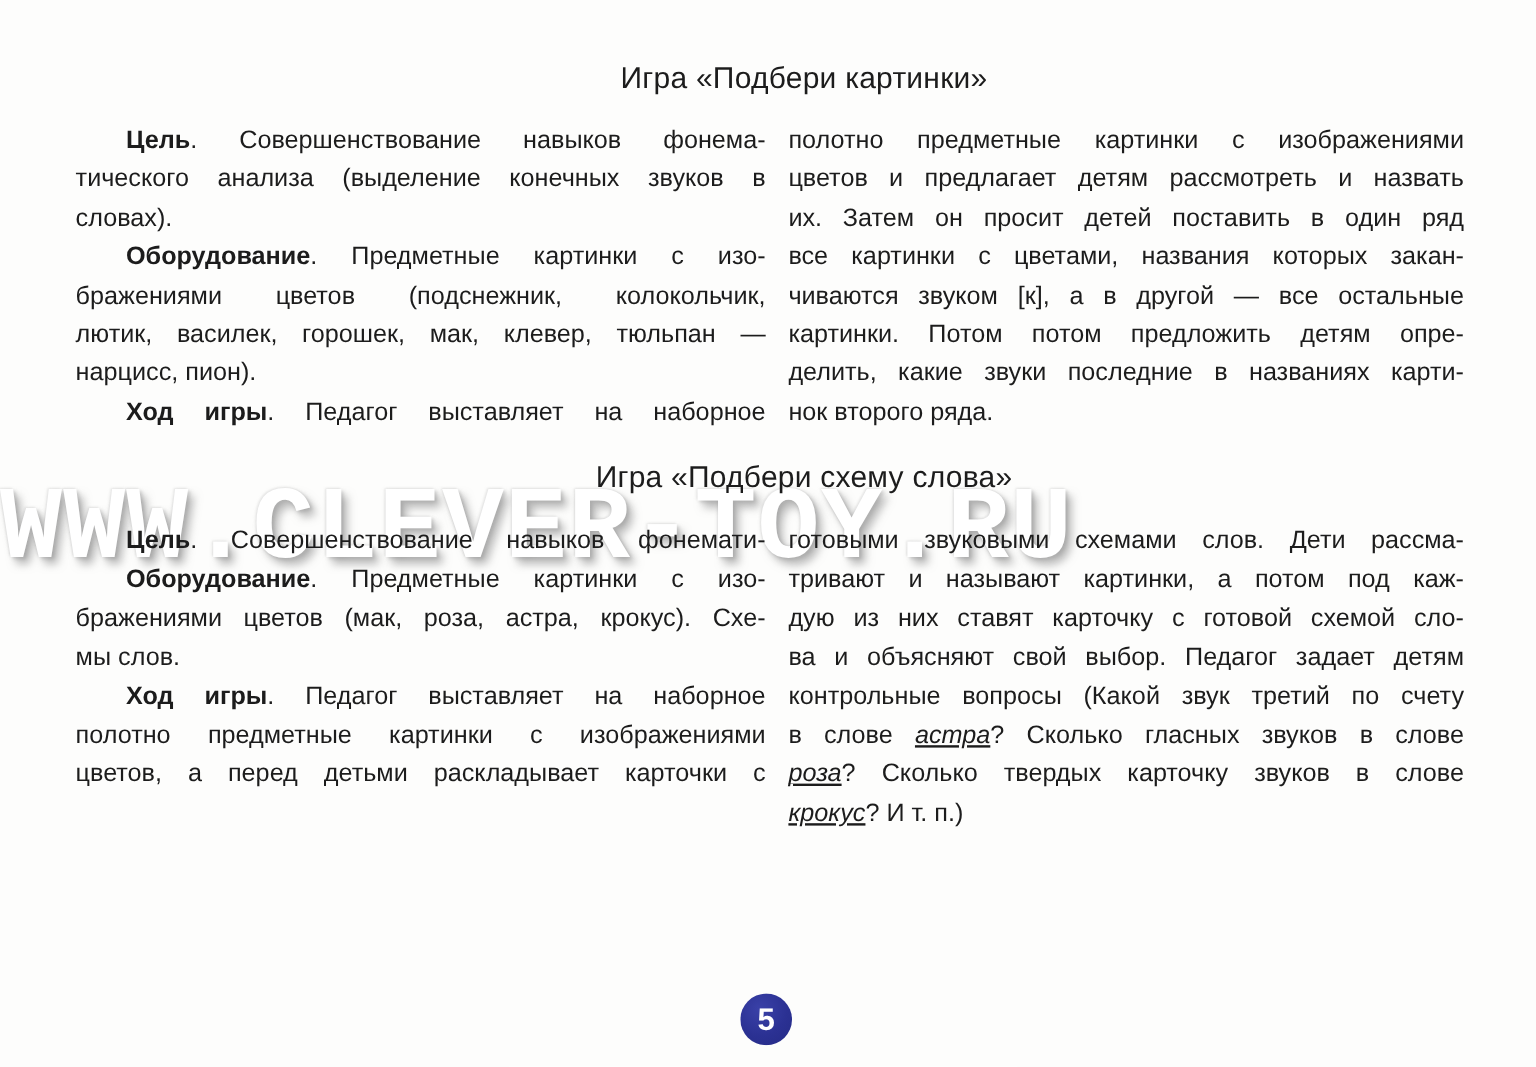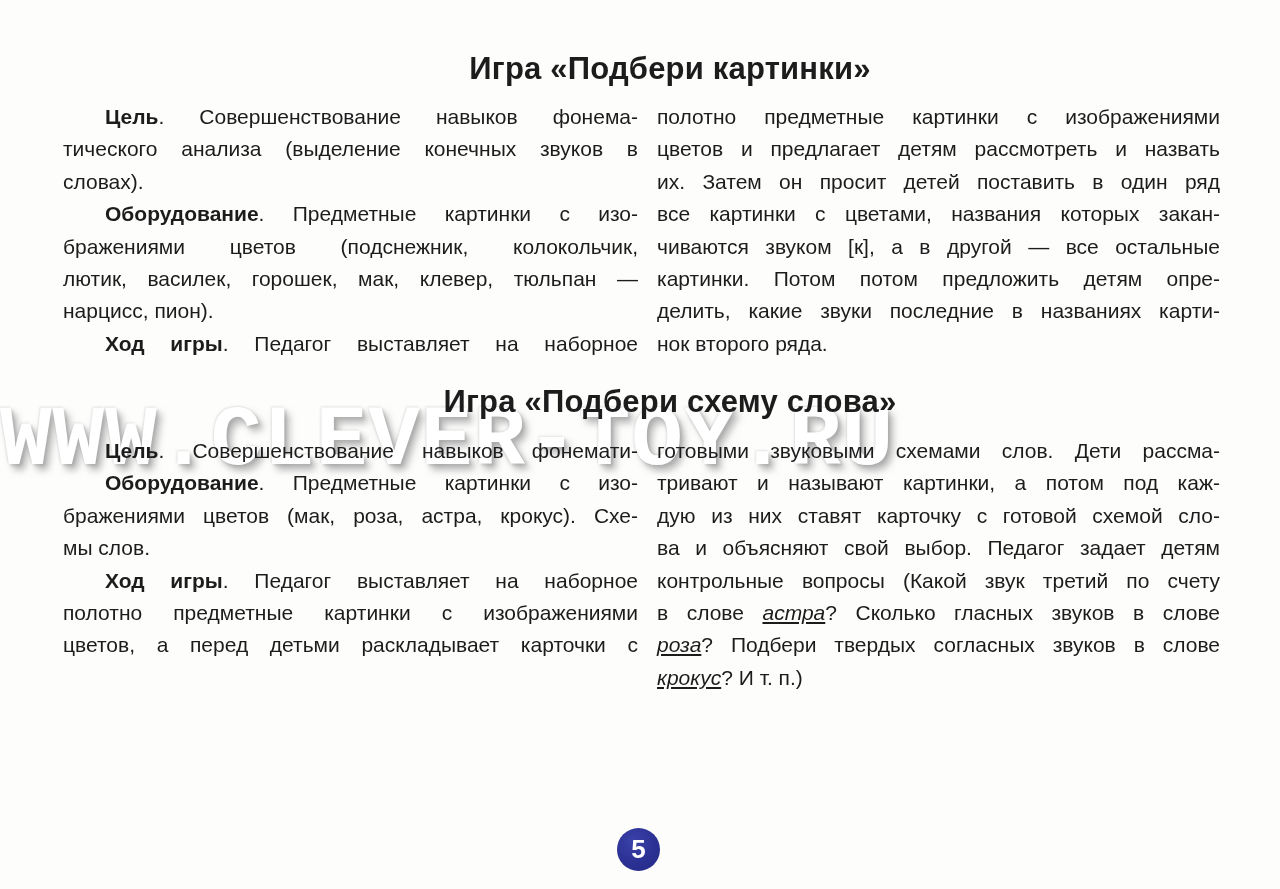--- a/index.html
+++ b/index.html
@@ -16,21 +16,21 @@
     font-family:Liberation Mono, monospace;
     font-weight:700; font-size:86px; letter-spacing:1px;
     color:#ffffff;
     text-shadow: 5px 6px 7px rgba(140,140,140,0.60),
                  2px 2px 3px rgba(160,160,160,0.45),
                  -1px -1px 2px rgba(190,190,190,0.35);
     user-select:none; white-space:nowrap;
   }
   .title {
     position:absolute; left:60px; right:0; margin:0; z-index:2;
-    text-align:center; font-size:31px; font-weight:700; letter-spacing:0.2px;
+    text-align:center; font-size:25px; font-weight:400; letter-spacing:0.2px;
   }
   #title1 { top:51px; }
   #title2 { top:384px;text-align:center; }
   .col {
     position:absolute; z-index:2;
     font-size:21px; line-height:32.4px;
   }
   .col.left  { left:63px;  width:575px; }
   .col.right { left:657px; width:563px; }
   .col.s1 { top:101px; }
@@ -91,21 +91,21 @@
       <div class="line"><span>цветов, а перед детьми раскладывает карточки с</span></div>
     </div>
 
   <div class="col right s2">
       <div class="line"><span>готовыми звуковыми схемами слов. Дети рассма-</span></div>
       <div class="line"><span>тривают и называют картинки, а потом под каж-</span></div>
       <div class="line"><span>дую из них ставят карточку с готовой схемой сло-</span></div>
       <div class="line"><span>ва и объясняют свой выбор. Педагог задает детям</span></div>
       <div class="line"><span>контрольные вопросы (Какой звук третий по счету</span></div>
       <div class="line"><span>в слове </span><span class="ital">астра</span><span>? Сколько гласных звуков в слове</span></div>
-      <div class="line"><span class="ital">роза</span><span>? Подбери твердых согласных звуков в слове</span></div>
+      <div class="line"><span class="ital">роза</span><span>? Сколько твердых карточку звуков в слове</span></div>
       <div class="line end"><span class="ital">крокус</span><span>? И т. п.)</span></div>
     </div>
 
   <div class="pagenum" style="background-color: rgb(43, 49, 147);">
     <span>5</span>
   </div>
 
 </div>
 
 </body></html>

